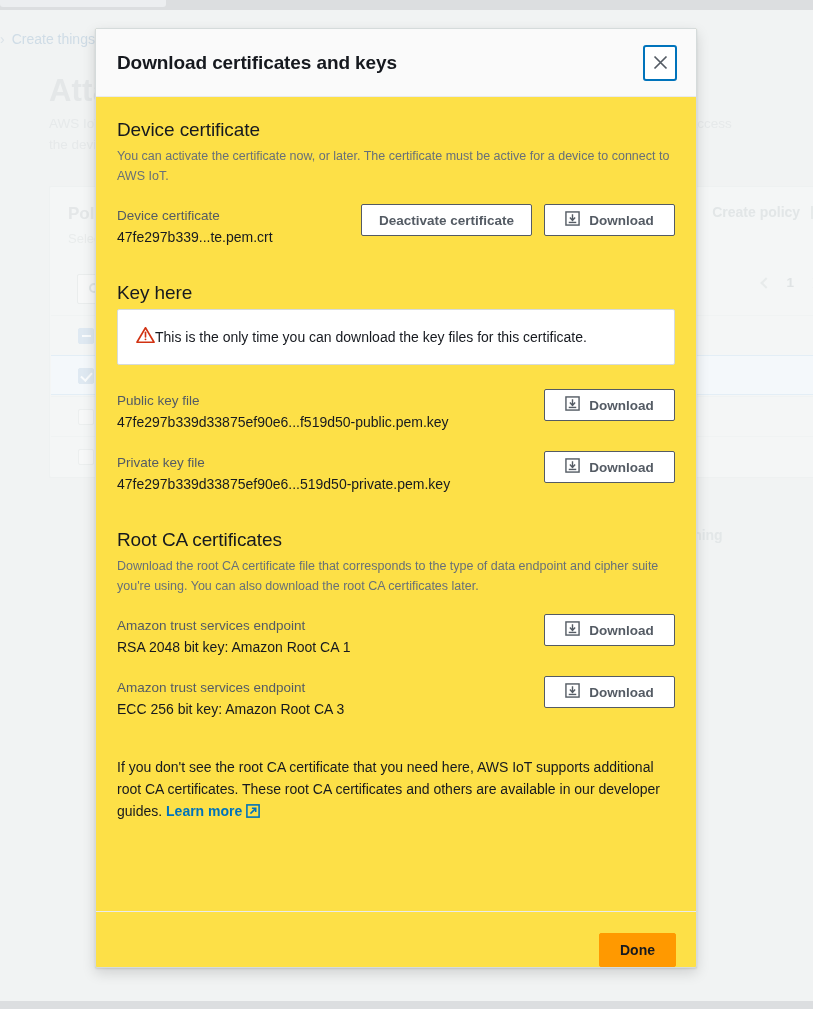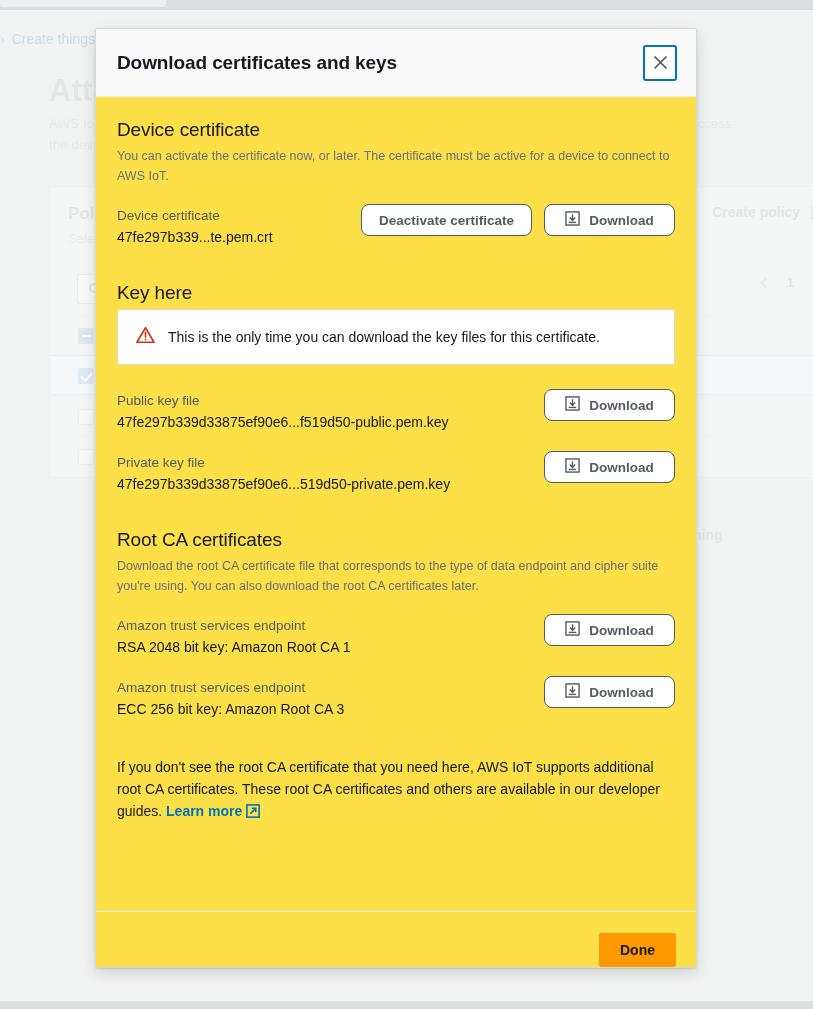--- a/index.html
+++ b/index.html
@@ -304,21 +304,21 @@
     flex-shrink: 0;
   }
 
   .btn {
     font-family: "Liberation Sans", sans-serif;
     font-size: 13.5px;
     font-weight: 700;
     color: #545b64;
     background: #ffffff;
     border: 1px solid #545b64;
-    border-radius: 8px;
+    border-radius: 2px;
     height: 32px;
     padding: 0 17px;
     display: inline-flex;
     align-items: center;
     justify-content: center;
     gap: 9px;
     cursor: pointer;
     white-space: nowrap;
   }
   .btn-download { min-width: 131px; }
@@ -336,21 +336,20 @@
     font-family: "Liberation Sans", sans-serif;
   }
 
   .alert-box {
     border: 1px solid #d5dbdb;
     border-radius: 2px;
     background: #ffffff;
     padding: 16px 18px;
     display: flex;
     align-items: center;
-    gap: 13px;
     margin-bottom: 24px;
   }
   .alert-text {
     font-size: 14px;
     color: #16191f;
     line-height: 20px;
   }
 
   .footnote {
     font-size: 14px;

